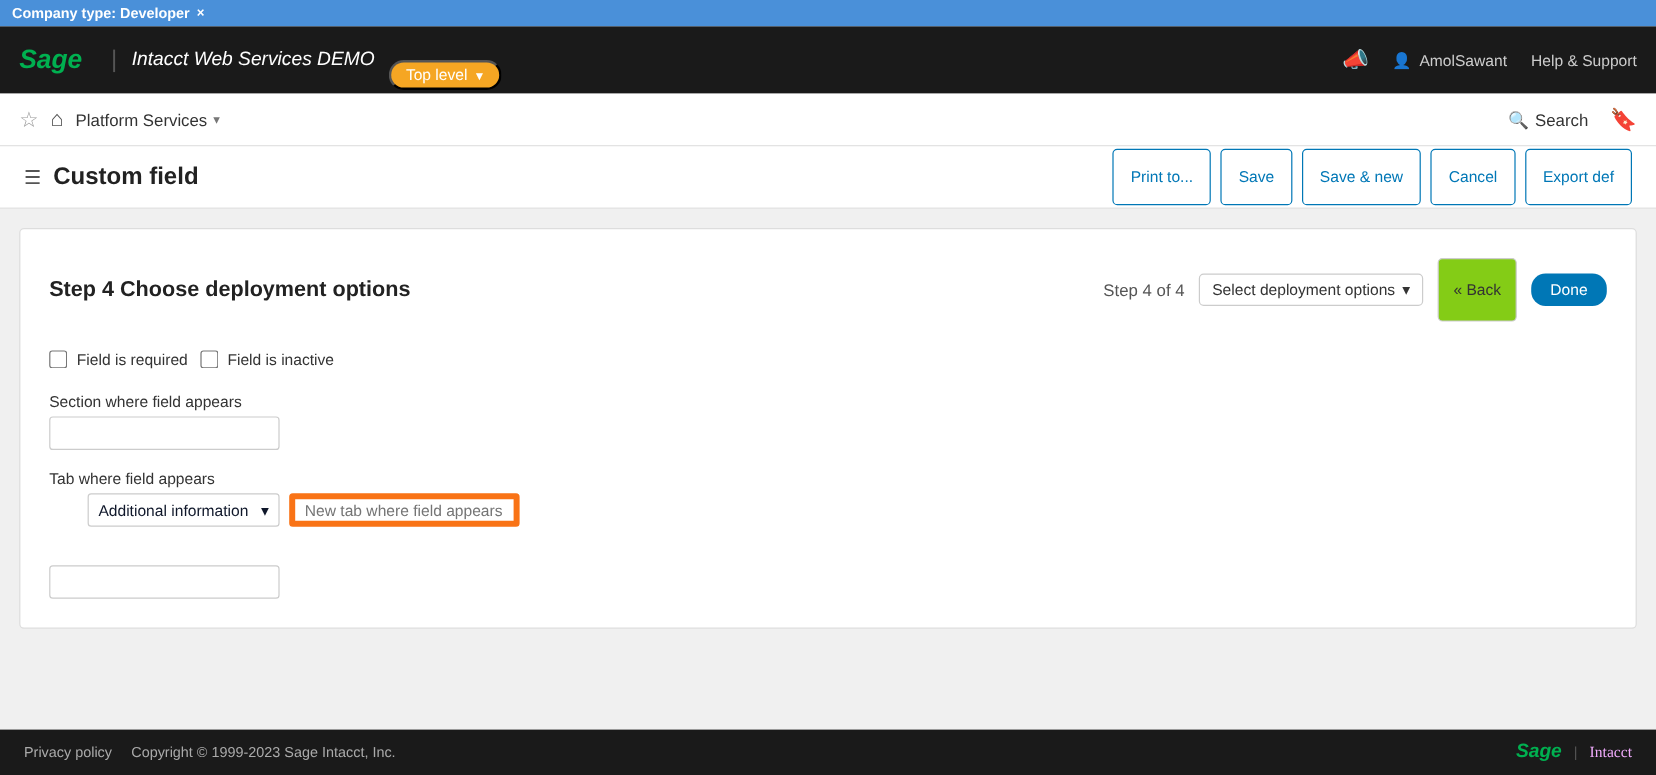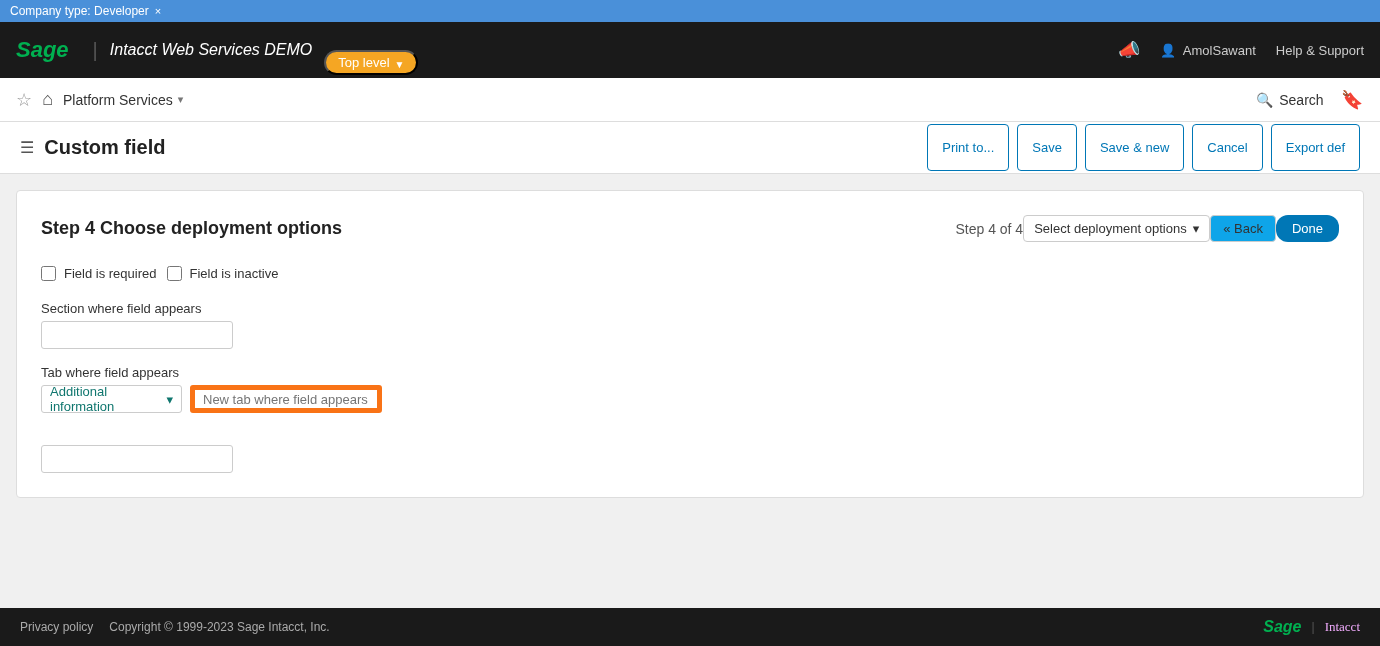--- a/index.html
+++ b/index.html
@@ -7,20 +7,21 @@
 
     
     .company-bar {
       background: #4a90d9;
       padding: 3px 10px;
       display: flex;
       align-items: center;
       font-size: 12px;
       color: white;
       height: 22px;
+      font-weight: bold;
     }
     .company-bar-text { color: white; font-size: 12px; }
     .company-bar-close {
       margin-left: 6px;
       cursor: pointer;
       font-size: 11px;
       color: white;
     }
 
     
@@ -168,42 +169,43 @@
       margin-bottom: 24px;
     }
     .step-title {
       font-size: 18px;
       font-weight: bold;
       color: #222;
     }
     .step-nav {
       display: flex;
       align-items: center;
+      gap: 12px;
     }
     .step-indicator {
       font-size: 14px;
       color: #555;
     }
     .step-dropdown {
       border: 1px solid #ccc;
       border-radius: 4px;
       padding: 5px 10px;
       font-size: 13px;
       display: flex;
       align-items: center;
       gap: 6px;
       cursor: pointer;
       background: white;
       color: #333;
     }
     .step-back-btn {
       border: 1px solid #ccc;
-      background: #0ea5e9;
+      background: #84cc16;
       border-radius: 4px;
-      padding: 5px 12px;
+      padding: 18px 12px;
       font-size: 13px;
       cursor: pointer;
       color: #333;
       display: flex;
       align-items: center;
       gap: 4px;
     }
     .step-done-btn {
       background: #0077b6;
       color: white;
@@ -260,28 +262,29 @@
     .tab-row {
       display: flex;
       align-items: center;
       gap: 8px;
     }
     .tab-dropdown {
       border: 1px solid #ccc;
       border-radius: 3px;
       padding: 5px 8px;
       font-size: 13px;
-      width: 141px;
+      width: 160px;
       height: 28px;
       display: flex;
       align-items: center;
       justify-content: space-between;
       cursor: pointer;
       background: white;
-      color: #0f766e;
+      color: #0f172a;
+      margin-left: 32px;
     }
     .tab-new-input {
       border: 5px solid #f97316;
       border-radius: 3px;
       padding: 5px 8px;
       font-size: 13px;
       width: 192px;
       height: 28px;
       outline: none;
       color: #aaa;

